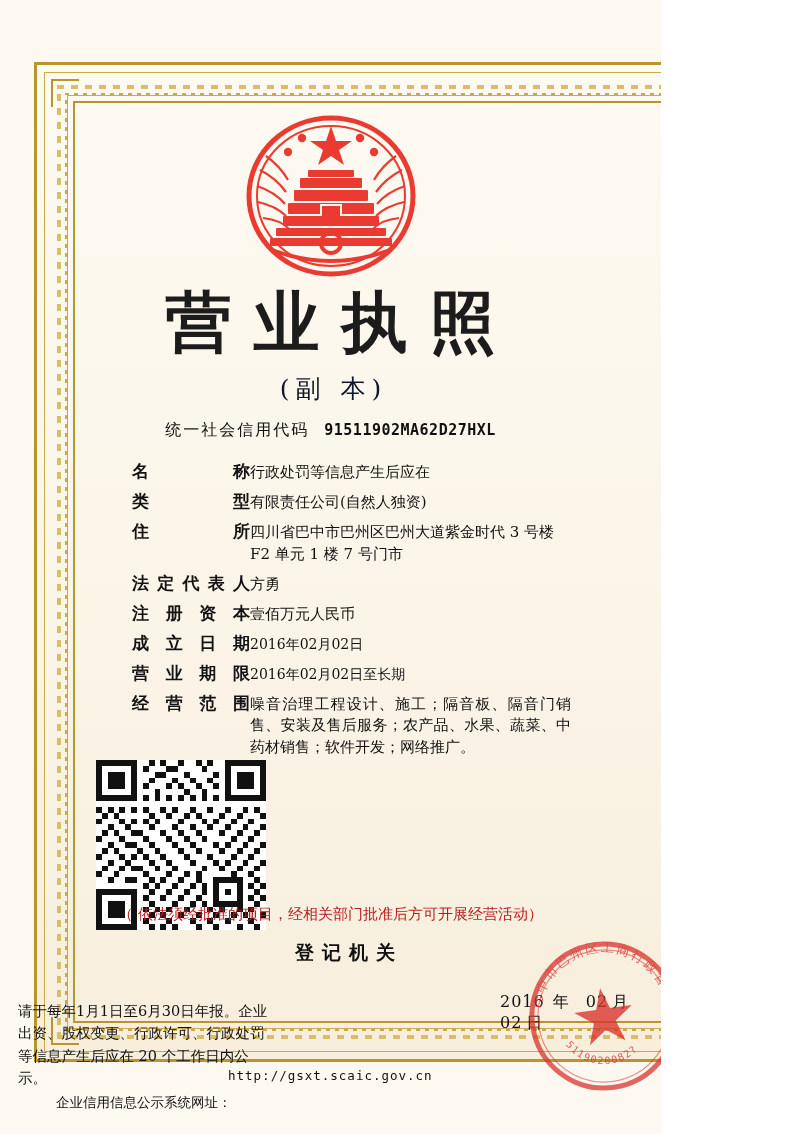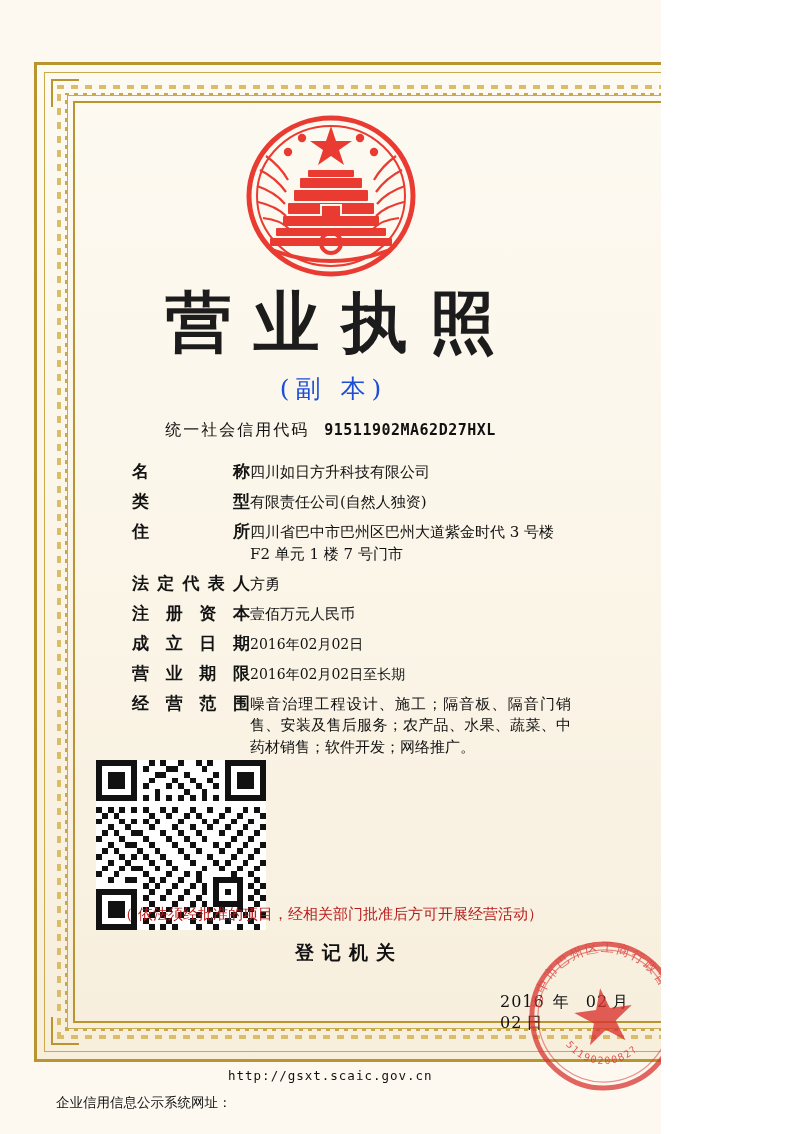--- a/index.html
+++ b/index.html
@@ -123,21 +123,21 @@
   .subtitle {
     position: absolute;
     left: 0;
     right: 0;
     top: 372px;
     text-align: center;
     font-family: "DejaVu Serif", serif;
     font-size: 25px;
     letter-spacing: 6px;
     text-indent: 6px;
-    color: #1d4ed8;
+    color: #0f172a;
   }
   .credit-code {
     position: absolute;
     left: 0;
     right: 0;
     top: 420px;
     text-align: center;
     font-family: "DejaVu Serif", serif;
     font-size: 16px;
     letter-spacing: 2px;
@@ -359,21 +359,21 @@
     <span class="num">91511902MA62D27HXL</span>
   </div>
 
   <div class="fields">
 
     <div class="field-row">
       <div class="field-label">
         <span>名</span>
         <span>称</span>
       </div>
-      <div class="field-value">四川如日方升科技有限公司</div>
+      <div class="field-value">行政处罚等信息产生后应在</div>
     </div>
 
     <div class="field-row">
       <div class="field-label">
         <span>类</span>
         <span>型</span>
       </div>
       <div class="field-value">有限责任公司(自然人独资)</div>
     </div>
 
@@ -698,16 +698,17 @@
         <text font-family="'DejaVu Serif', serif" font-size="13" fill="#d8342f" opacity="0.9" letter-spacing="2">
           <textPath href="#sealArcTop" startOffset="8%">巴中市巴州区工商行政管理局登记专用章</textPath>
         </text>
         <text font-family="'DejaVu Sans Mono', monospace" font-size="10" fill="#d8342f" opacity="0.9" letter-spacing="1.5">
           <textPath href="#sealArcBottom" startOffset="16%">5119020082?</textPath>
         </text>
       </g>
     </svg>
   </div>
 
+  <div class="annual-note">请于每年1月1日至6月30日年报。企业出资、股权变更、行政许可、行政处罚等信息产生后应在 20 个工作日内公示。</div>
   <div class="site-row">企业信用信息公示系统网址：</div>
   <div class="site-url">http://gsxt.scaic.gov.cn</div>
 
 </div>
 
 </body></html>

